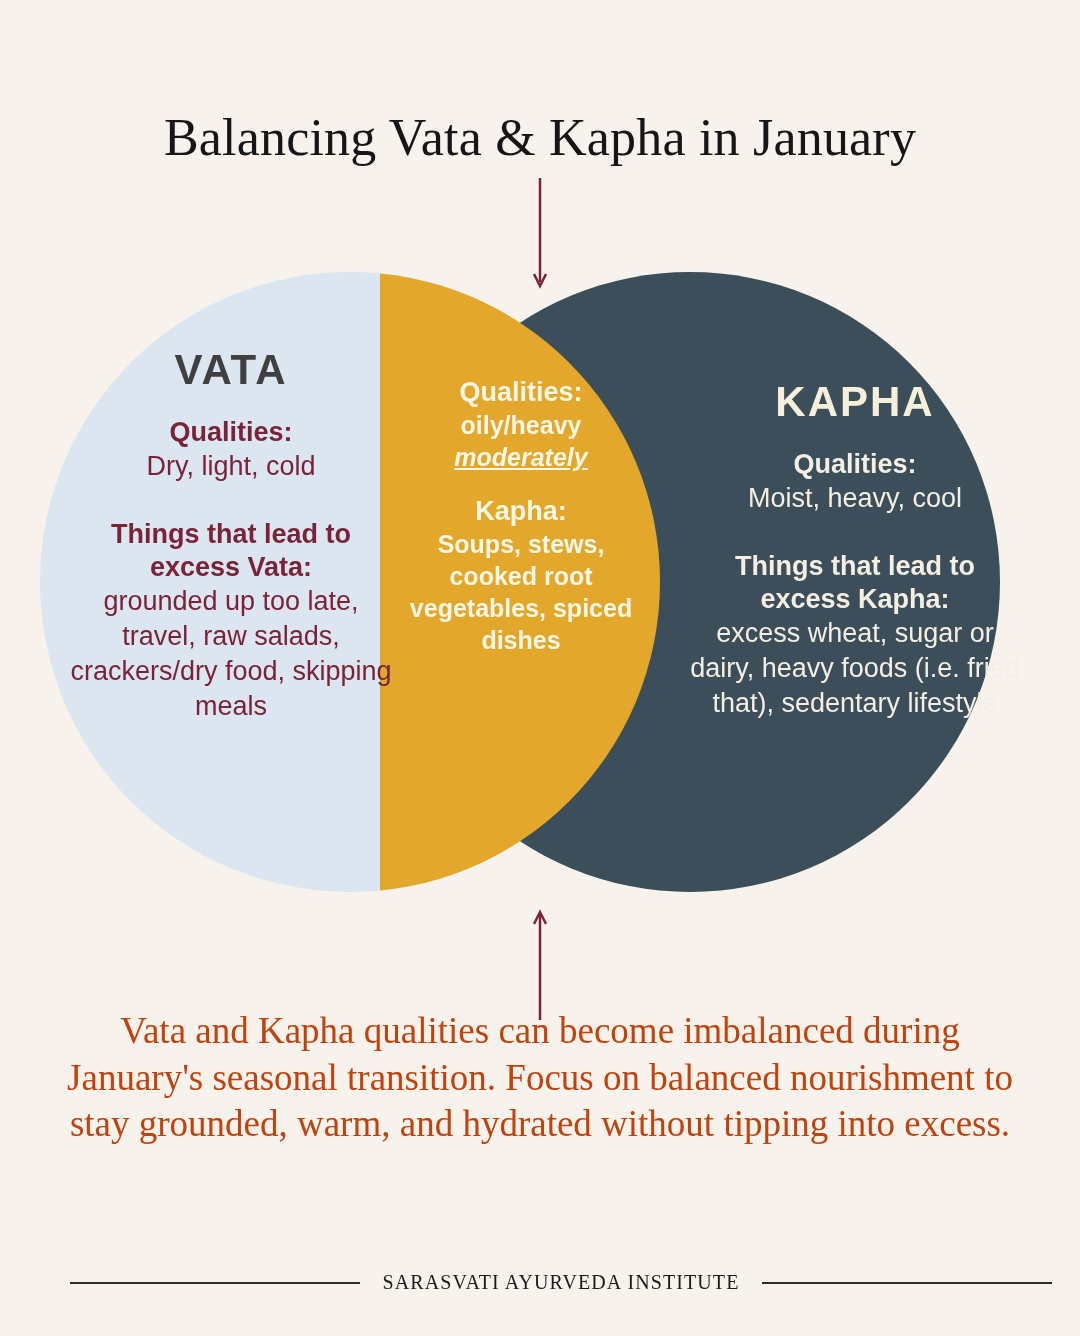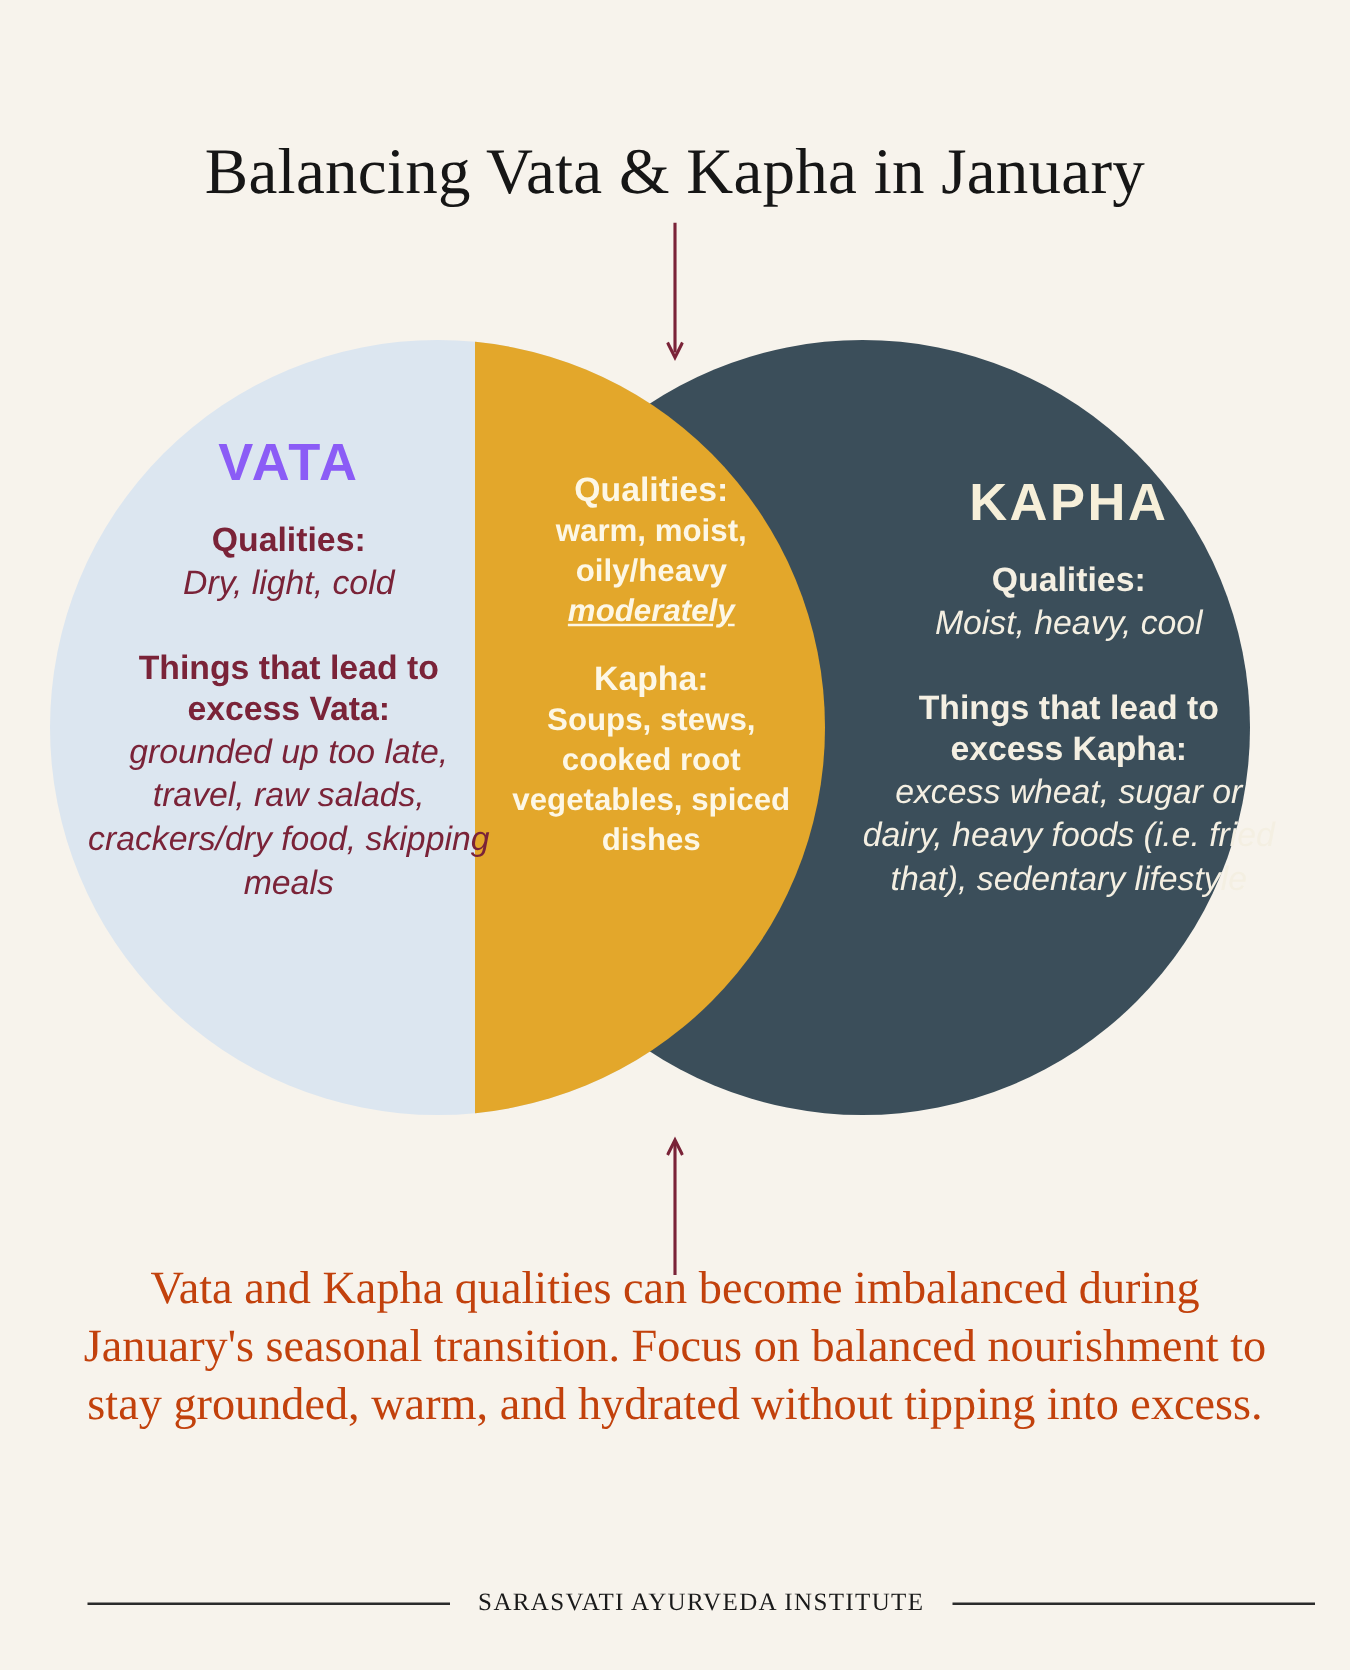--- a/index.html
+++ b/index.html
@@ -96,32 +96,31 @@
     top: 104px;
     color: #fdf7e6;
   }
 
   .dosha-name {
     font-size: 42px;
     font-weight: bold;
     letter-spacing: 2px;
     margin-bottom: 22px;
   }
-  .vata-name { color: #8b5cf6; text-align: center; }
+  .vata-name { color: #404040; text-align: center; }
   .kapha-name { color: #f6efd9; }
 
   .lbl {
     font-size: 27px;
     font-weight: bold;
     line-height: 1.22;
   }
   .val {
     font-size: 27px;
     line-height: 1.3;
-    font-style: italic;
   }
   .gap { height: 34px; }
 
   .center-lbl {
     font-size: 27px;
     font-weight: bold;
     line-height: 1.22;
   }
   .center-val {
     font-size: 25px;
@@ -218,21 +217,20 @@
     <div class="lbl">Qualities:</div>
     <div class="val">Moist, heavy, cool</div>
     <div class="gap"></div>
     <div class="lbl">Things that lead to</div>
     <div class="lbl">excess Kapha:</div>
     <div class="val">excess wheat, sugar or dairy, heavy foods (i.e. fried that), sedentary lifestyle</div>
   </div>
 
   <div class="col col-center">
     <div class="center-lbl">Qualities:</div>
-    <div class="center-val">warm, moist,</div>
     <div class="center-val">oily/heavy</div>
     <div class="center-val"><em>moderately</em></div>
     <div class="center-gap"></div>
     <div class="center-lbl">Kapha:</div>
     <div class="center-val">Soups, stews, cooked root vegetables, spiced dishes</div>
   </div>
 </div>
 
 <svg class="arrow-bottom" viewBox="0 0 14 112">
   <line x1="7" y1="112" x2="7" y2="6" stroke="#7a2338" stroke-width="2.5"></line>

